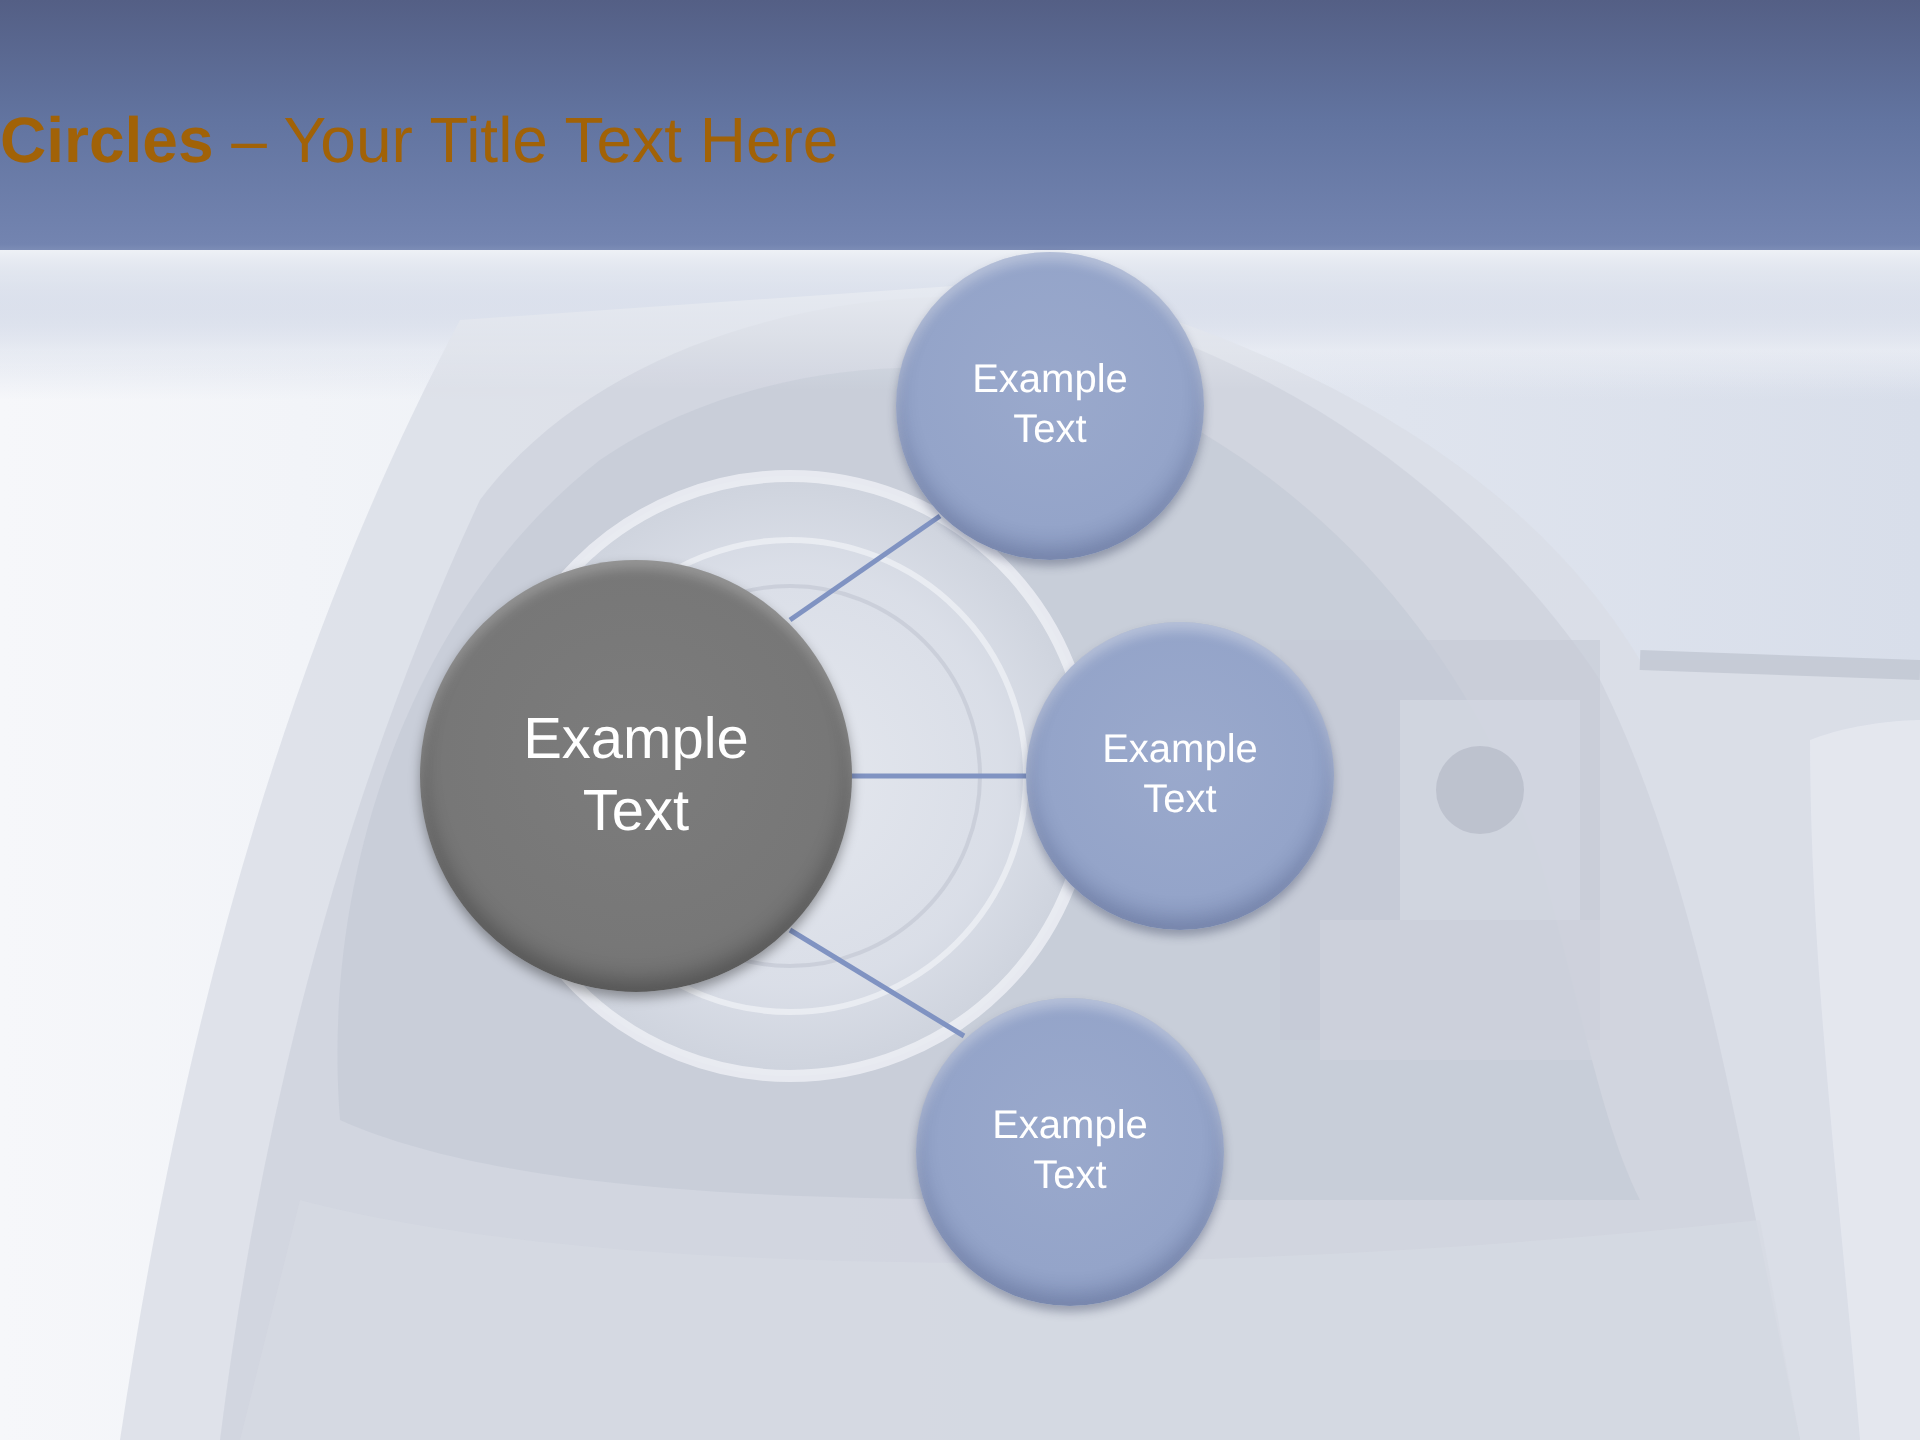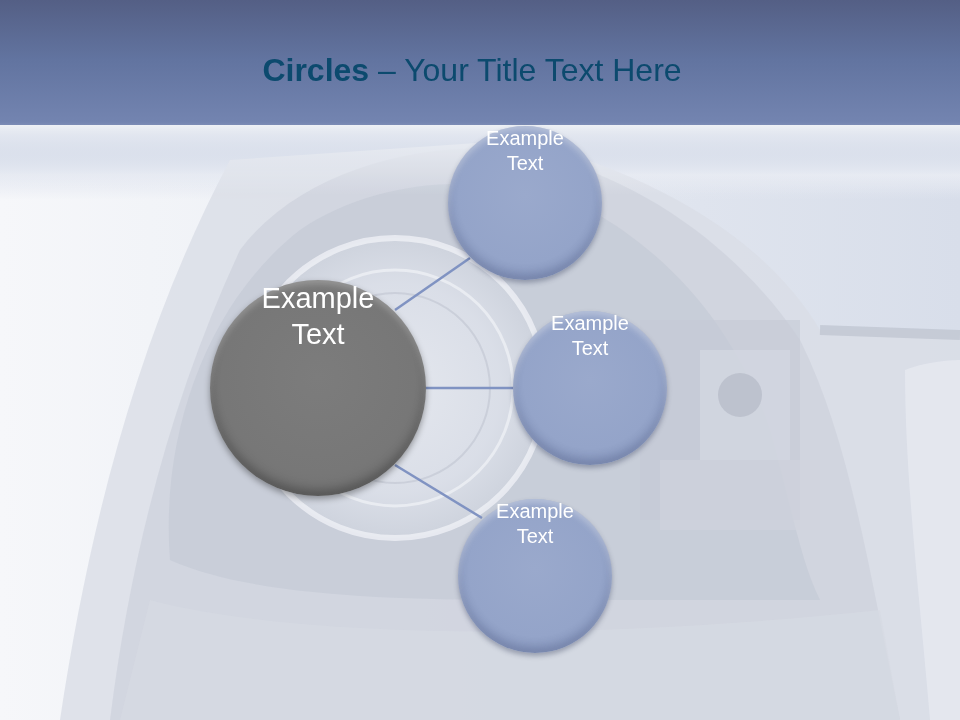--- a/index.html
+++ b/index.html
@@ -12,42 +12,42 @@
   .bg {
     position: absolute; inset: 0;
     background:
       linear-gradient(180deg, #545f85 0px, #6274a0 60px, #7384b0 122px, #a9b5d2 140px, #e4e8f1 175px, rgba(236,239,245,0) 200px),
       linear-gradient(90deg, #f6f7fa 0px, #eef1f6 300px, #dfe4ee 700px, #d8deea 960px);
   }
   
   .photo { position: absolute; inset: 0; }
   .circle {
     position: absolute; border-radius: 50%;
-    display: flex; justify-content: center; text-align: center;
+    display: flex; align-items: center; justify-content: center; text-align: center;
     color: #ffffff; box-sizing: border-box;
   }
   .circle .label { line-height: 1.25; }
   .c-main {
     left: 210px; top: 280px; width: 216px; height: 216px;
     background: radial-gradient(circle at 50% 45%, #7c7c7c 0%, #777777 60%, #6d6d6d 88%, #5a5a5a 100%);
     box-shadow: 0 3px 6px rgba(0,0,0,0.35), inset 0 4px 6px rgba(255,255,255,0.25), inset 0 -6px 10px rgba(0,0,0,0.25);
     font-size: 29px;
   }
   .c-sat {
     width: 154px; height: 154px;
     background: radial-gradient(circle at 50% 45%, #9aa9cc 0%, #94a4c9 60%, #8898c0 88%, #7686b0 100%);
     box-shadow: 0 3px 5px rgba(40,50,80,0.35), inset 0 4px 6px rgba(255,255,255,0.35), inset 0 -6px 10px rgba(40,50,90,0.25);
     font-size: 20px;
   }
   .c-top { left: 448px; top: 126px; }
   .c-mid { left: 513px; top: 311px; }
   .c-bot { left: 458px; top: 499px; }
   .title {
-    position: absolute; left: 0; top: 52px; width: 944px; text-align: center;
-    color: #0c4a6e; font-size: 32px; white-space: nowrap;
+    position: absolute; left: 0; top: 52px; width: 944px; 
+    color: #a16207; font-size: 32px; white-space: nowrap;
   }
   .title b { font-weight: bold; }
   svg.lines { position: absolute; left: 0; top: 0; }
 </style>
 </head>
 <body>
 
 <div class="slide">
   <div class="bg"></div>
 

